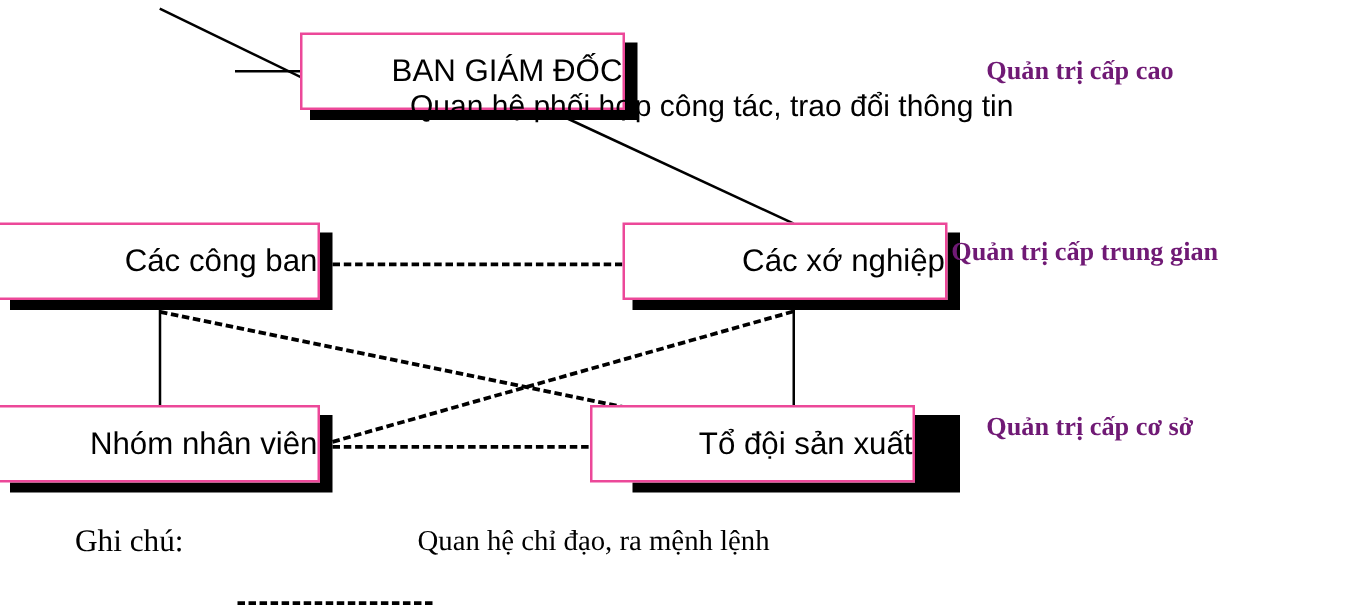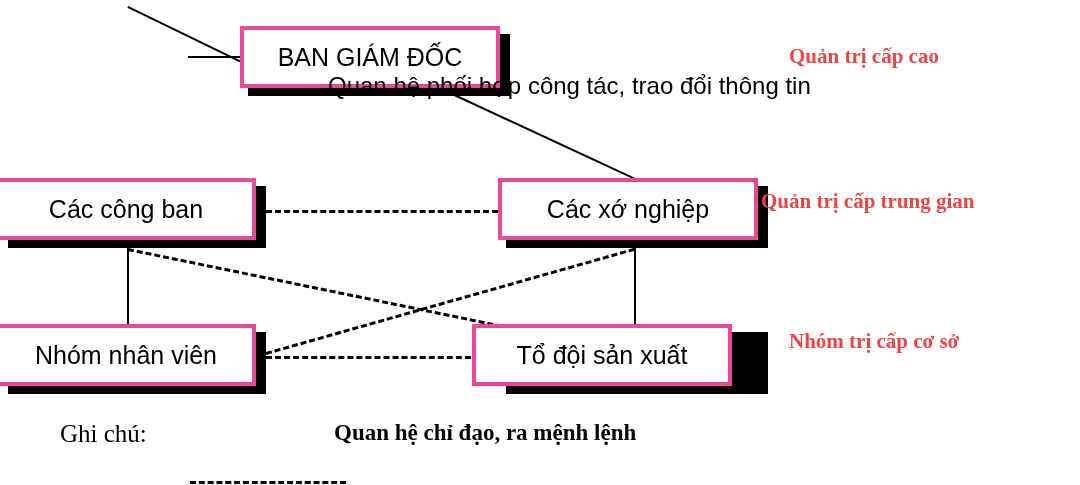--- a/index.html
+++ b/index.html
@@ -14,24 +14,24 @@
     background: #ffffff;
     overflow: hidden;
     font-family: "Liberation Sans", sans-serif;
   }
 
   
   .box {
     position: absolute;
     box-sizing: border-box;
     background: #ffffff;
-    border: 4px solid #ec4899;
+    border: 2px solid #ec4899;
     display: flex;
     align-items: center;
-    justify-content: center;
+    justify-content: flex-end;
     z-index: 6;
   }
   .box .box-label {
     font-family: "Liberation Sans", sans-serif;
     font-size: 25px;
     color: #000000;
     white-space: nowrap;
     letter-spacing: 0px;
   }
   
@@ -71,21 +71,21 @@
     transform-origin: 0 50%;
     z-index: 3;
   }
 
   
   .level-caption {
     position: absolute;
     font-family: "Liberation Serif", serif;
     font-weight: bold;
     font-size: 21px;
-    color: #ef4444;
+    color: #701a75;
     white-space: nowrap;
     z-index: 7;
   }
 
   
   .annotation {
     position: absolute;
     font-family: Liberation Sans, sans-serif;
     font-size: 24px;
     color: #000000;
@@ -153,23 +153,23 @@
 
   <div class="shadow" style="left:506px; top:332px; width:262px; height:62px;"></div>
   <div class="box" style="left:472px; top:324px; width:260px; height:62px;">
     <span class="box-label">Tổ đội sản xuất</span>
   </div>
 
   <div class="level-caption" style="left:789px; top:44px;">Quản trị cấp cao</div>
 
   <div class="level-caption" style="left:761px; top:189px;">Quản trị cấp trung gian</div>
 
-  <div class="level-caption" style="left:789px; top:329px;">Nhóm trị cấp cơ sở</div>
+  <div class="level-caption" style="left:789px; top:329px;">Quản trị cấp cơ sở</div>
 
   <div class="annotation" style="left:328px; top:72px;">Quan hệ phối hợp công tác, trao đổi thông  tin</div>
 
   <div class="legend-title" style="left:60px; top:420px;">Ghi chú:</div>
 
-  <div class="legend-text" style="left:334px; top:420px;font-weight:bold;">Quan hệ chỉ đạo, ra mệnh lệnh</div>
+  <div class="legend-text" style="left:334px; top:420px;">Quan hệ chỉ đạo, ra mệnh lệnh</div>
 
   <div class="dashed-h" style="left:190px; top:481px; width:156px;"></div>
 
 </div>
 
 </body></html>

